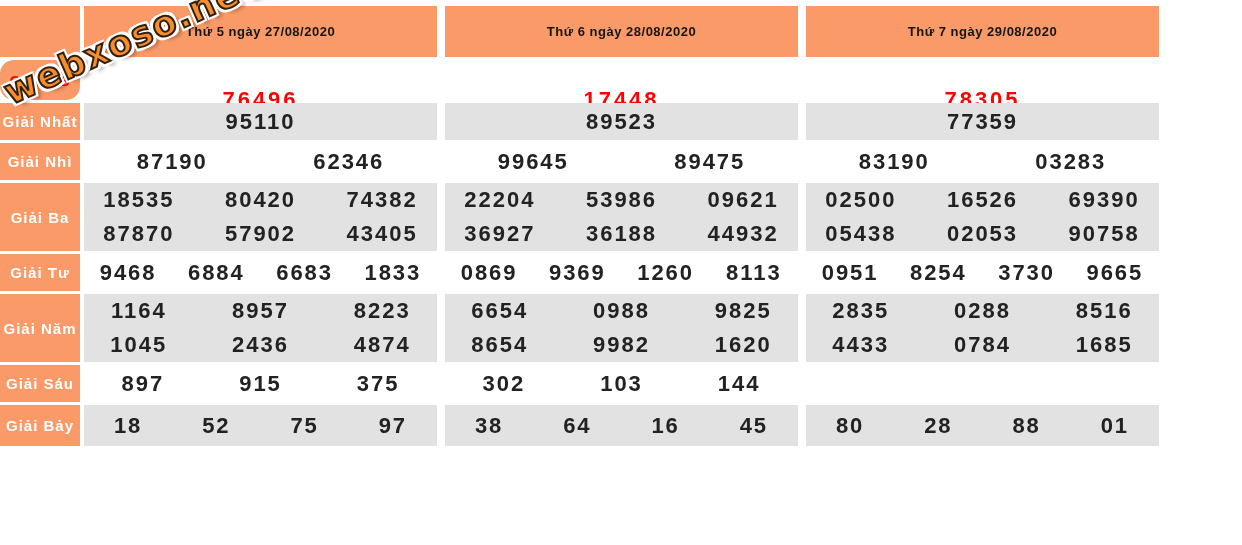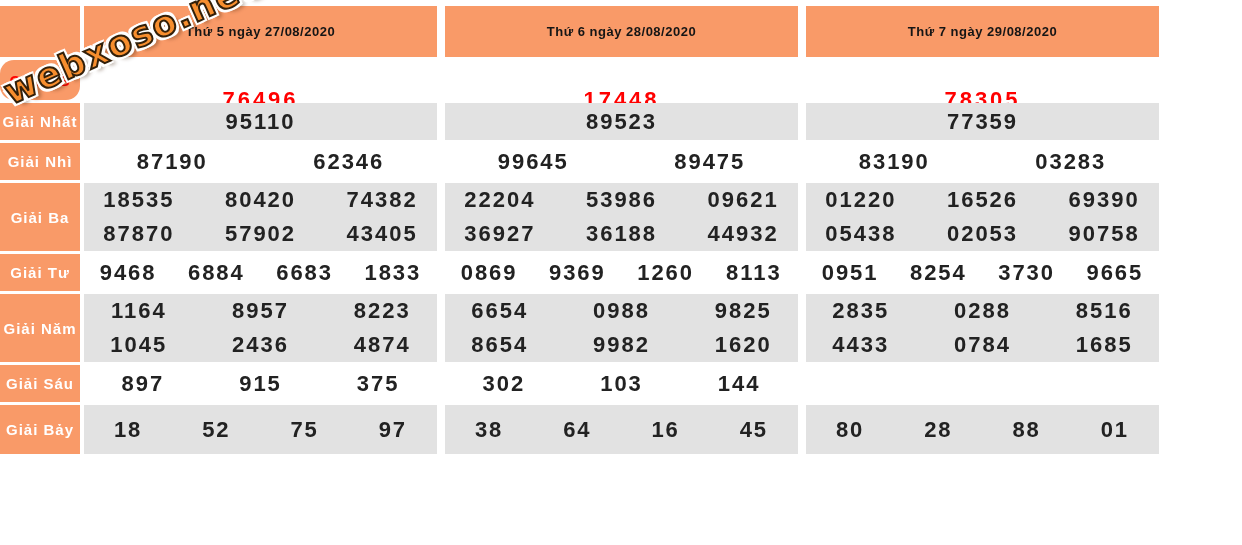--- a/index.html
+++ b/index.html
@@ -40,21 +40,21 @@
   }
   .row.header .cell-label{ height:51px; }
   .day-title{
     font-size:13px; font-weight:bold; color:var(--head); letter-spacing:0.5px;
   }
 
   
   .line{ display:flex; align-items:center; height:37px; }
   .row.double .line{ height:34px;gap:12px; }
   .row.special .line{ height:40px; }
-  .row.last .line{ height:49px; }
+  .row.last .line{ height:41px; }
   .num{
     flex:1; text-align:center;
     font-size:22px; font-weight:bold; color:var(--num); letter-spacing:2px;
   }
   .row.special .num{ color:var(--red); letter-spacing:3px;margin-top:39px; }
   .row.special .cell-label{ color:var(--red);border-radius:14px; }
 
   
   .watermark{
     position:absolute; left:6px; top:74px; z-index:9;
@@ -169,21 +169,21 @@
             <span class="num">09621</span>
           </div>
           <div class="line">
             <span class="num">36927</span>
             <span class="num">36188</span>
             <span class="num">44932</span>
           </div>
         </div>
         <div class="cell-day">
           <div class="line">
-            <span class="num">01220</span>
+            <span class="num">02500</span>
             <span class="num">16526</span>
             <span class="num">69390</span>
           </div>
           <div class="line">
             <span class="num">05438</span>
             <span class="num">02053</span>
             <span class="num">90758</span>
           </div>
         </div>
       </div>

